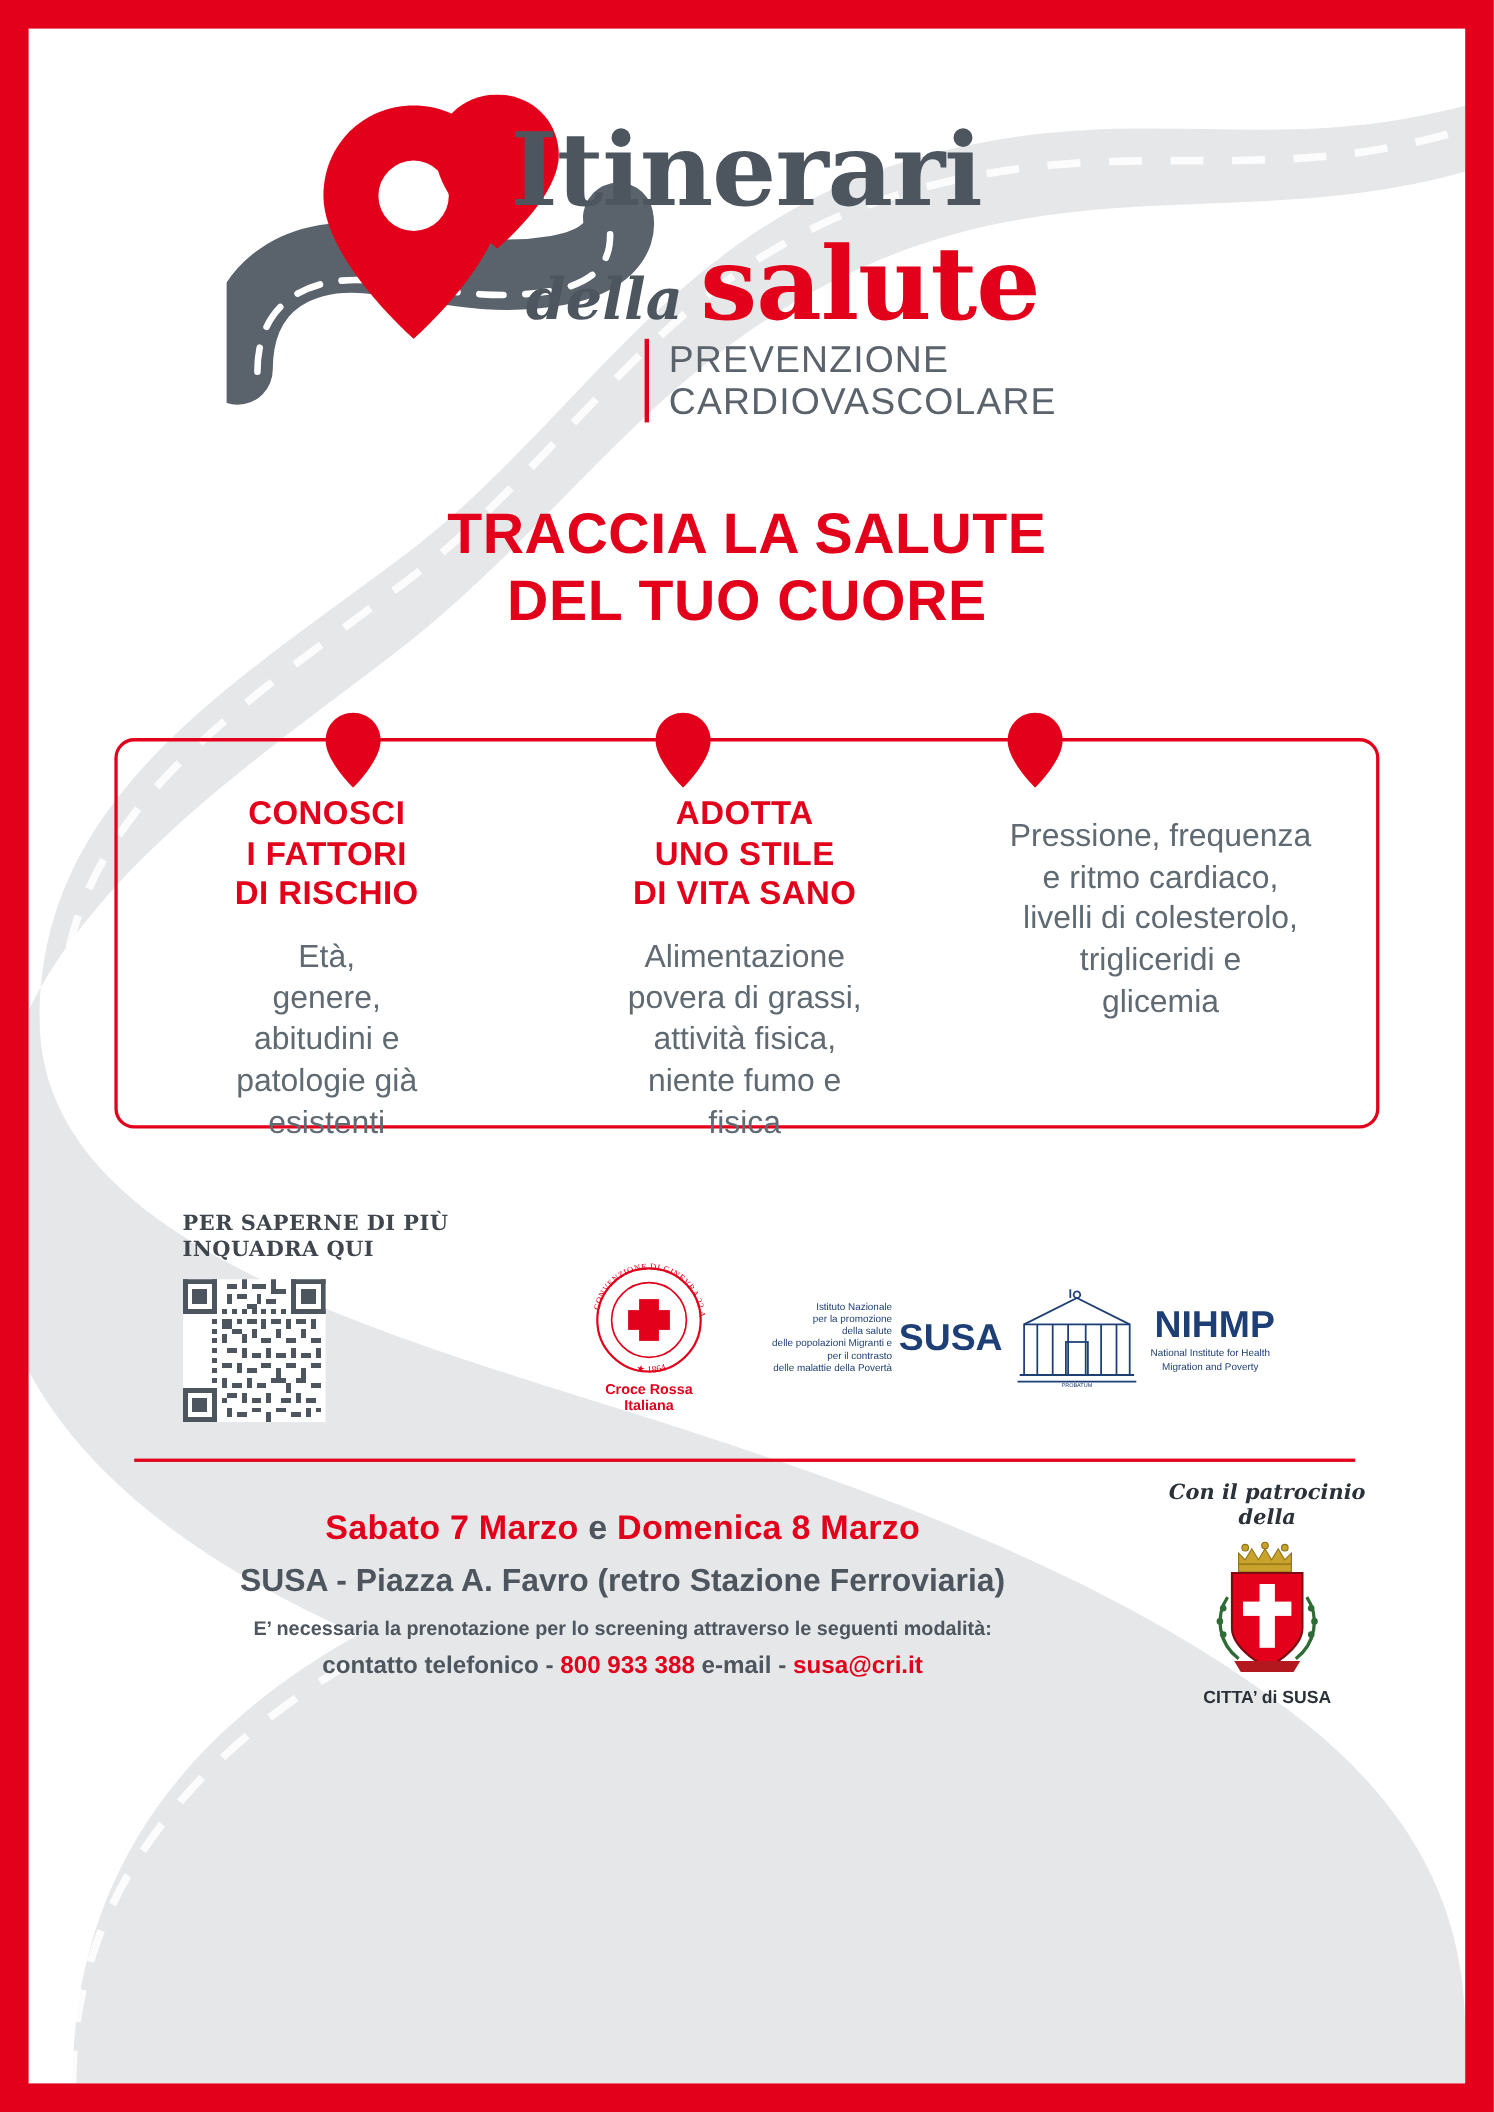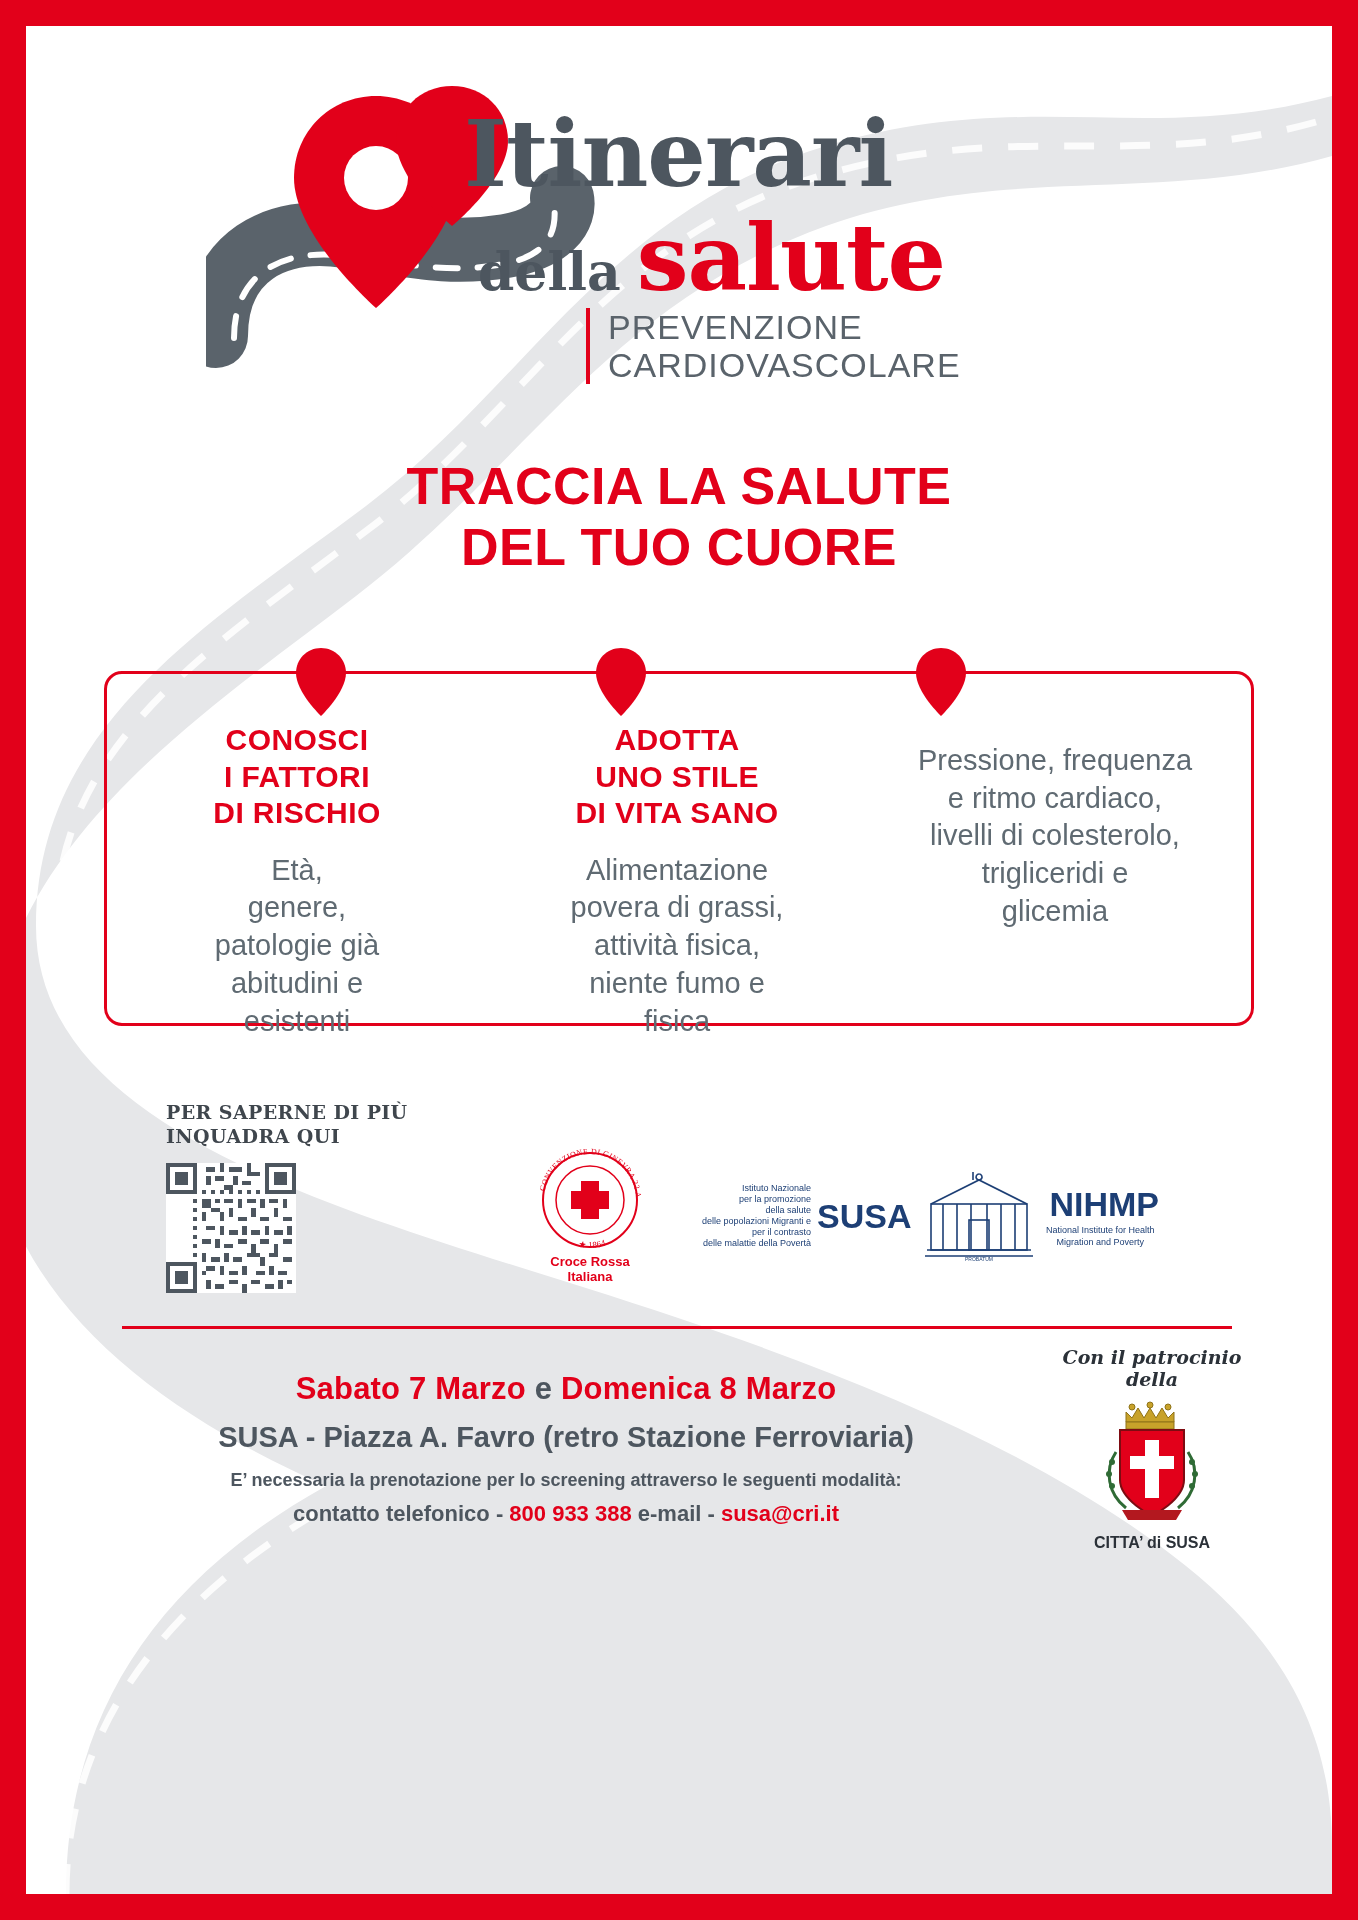--- a/index.html
+++ b/index.html
@@ -78,20 +78,21 @@
     display: flex;
     align-items: baseline;
     margin-top: 4px;
   }
   .logo-della {
     font-family: "DejaVu Serif", serif;
     font-weight: bold;
     font-size: 52px;
     color: #4d565f;
     margin-left: 14px;
+    font-style: italic;
   }
   .logo-salute {
     font-family: "DejaVu Serif", serif;
     font-weight: bold;
     font-size: 92px;
     color: #e2001a;
     margin-left: 16px;
     letter-spacing: -1px;
   }
   .logo-sub {
@@ -391,22 +392,22 @@
 
       <div class="col c1">
         <div class="col-title">
           <div>CONOSCI</div>
           <div>I FATTORI</div>
           <div>DI RISCHIO</div>
         </div>
         <div class="col-body">
           <div>Età,</div>
           <div>genere,</div>
+          <div>abitudini e</div>
           <div>patologie già</div>
-          <div>abitudini e</div>
           <div>esistenti</div>
         </div>
       </div>
 
       <div class="col c2">
         <div class="col-title">
           <div>ADOTTA</div>
           <div>UNO STILE</div>
           <div>DI VITA SANO</div>
         </div>

